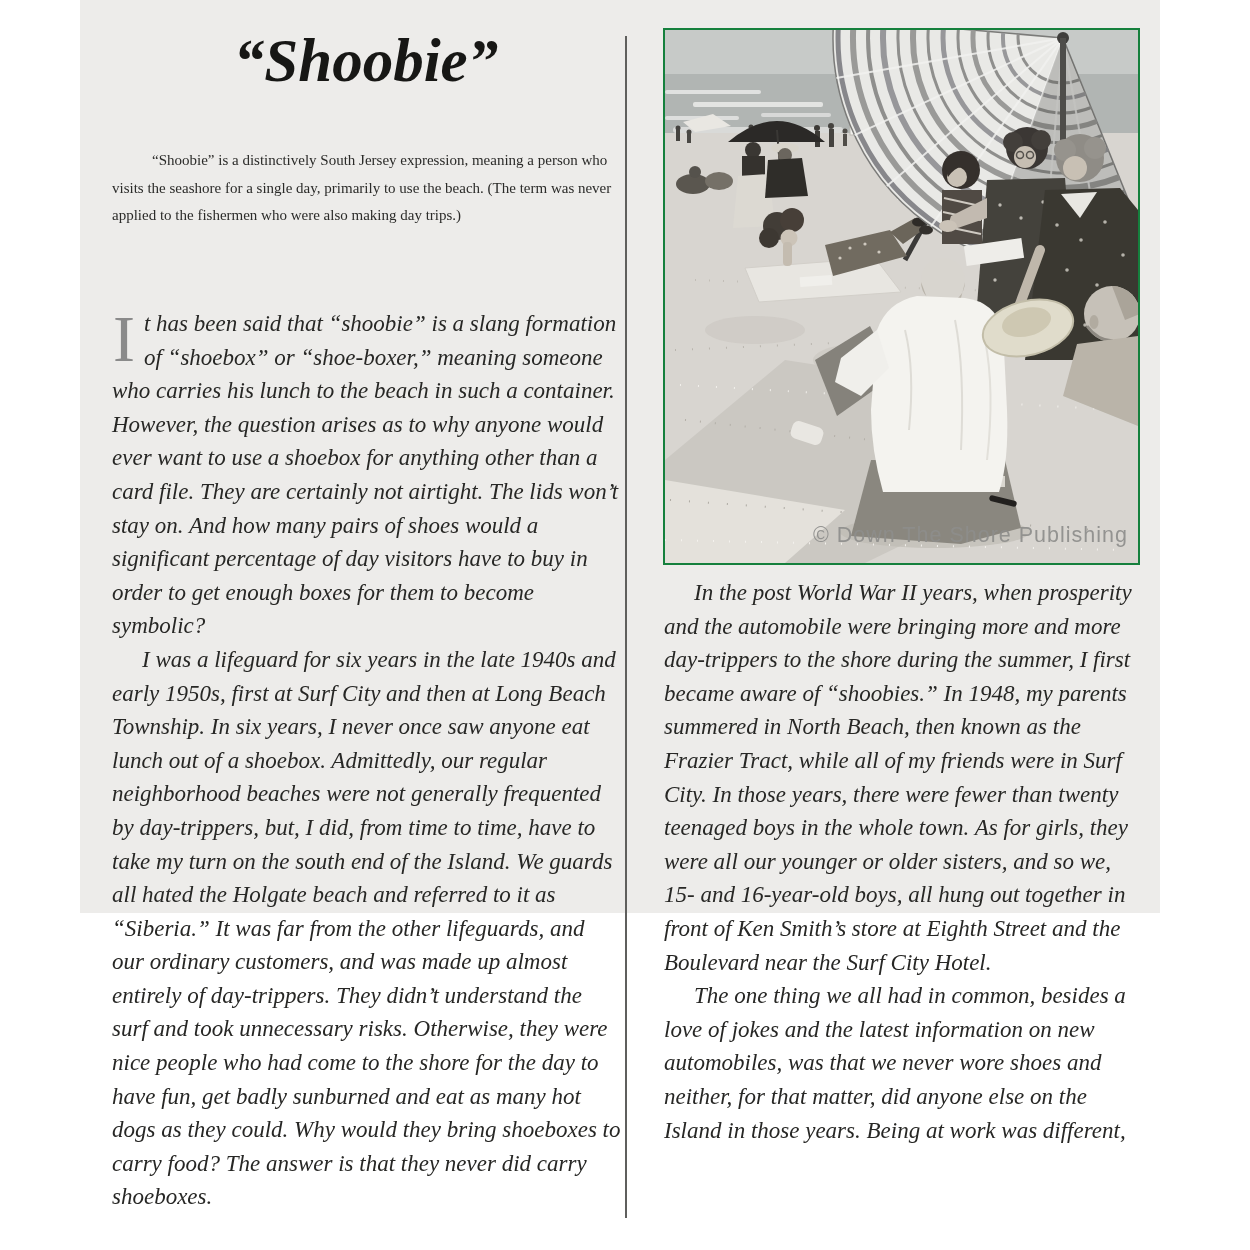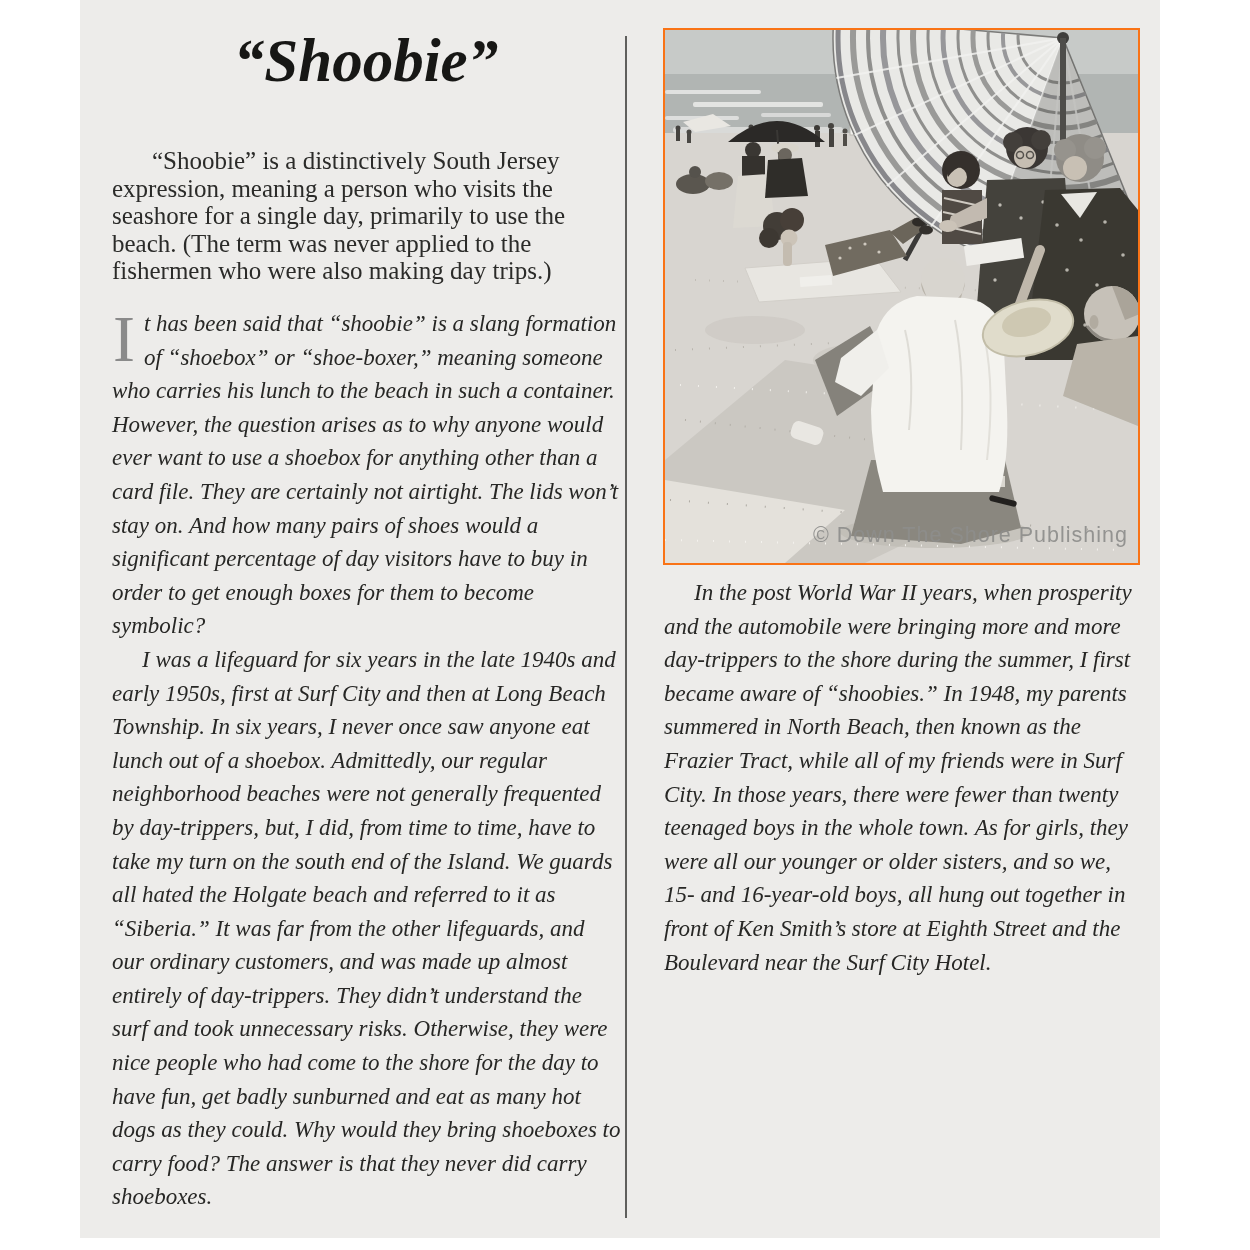--- a/index.html
+++ b/index.html
@@ -1,32 +1,32 @@
 <!DOCTYPE html>
 <html><head>
 <meta charset="utf-8">
 <style>
   html,body{margin:0;padding:0;}
   body{width:1250px;height:1250px;background:#ffffff;font-family:"Liberation Serif",serif;}
   .canvas{position:relative;width:1250px;height:1250px;background:#ffffff;overflow:hidden;}
-  .page{position:absolute;left:80px;top:0;width:1080px;height:1238px;background:#edecea;}
+  .page{position:absolute;left:80px;top:0;width:1080px;height:913px;background:#edecea;}
   .page-title{position:absolute;left:30px;top:26px;width:512px;margin:0;text-align:center;
     font-size:61px;font-weight:bold;font-style:italic;color:#171715;letter-spacing:0;}
   .intro{position:absolute;left:32px;top:147px;width:506px;margin:0;
-    font-size:25px;line-height:27.6px;color:#2b2b29;text-indent:40px;}
+    font-size:15px;line-height:27.6px;color:#2b2b29;text-indent:40px;}
   .bodytext{font-size:23px;font-style:italic;line-height:33.6px;color:#272725;}
   .bodytext p{margin:0;}
   .bodytext p.ind{text-indent:30px;}
   .body-left{position:absolute;left:32px;top:307px;width:509px;}
   .body-right{position:absolute;left:584px;top:576px;width:477px;}
   .dropcap{float:left;font-style:normal;font-weight:400;font-size:66px;line-height:56px;
     color:#8a8a8a;padding:4px 9px 0 1px;}
   .divider{position:absolute;left:545px;top:36px;width:2px;height:1182px;background:#5f5f5d;}
   .photo-frame{position:absolute;left:583px;top:28px;width:473px;height:533px;
-    border:2px solid #f97316;background:#d8d5d0;margin:0;}
+    border:2px solid #15803d;background:#d8d5d0;margin:0;}
   .photo-frame svg{display:block;}
 </style>
 </head>
 <body>
 
 <div class="canvas">
   <div class="page">
 
     <h1 class="page-title">“Shoobie”</h1>
 
@@ -242,16 +242,17 @@
           <ellipse cx="429" cy="292" rx="4.5" ry="7" fill="#b1aba0"></ellipse>
           <path d="M412,314 L473,306 L473,396 L398,366 Z" fill="#bab4a9"></path>
         </g>
 
         <text x="148" y="512" font-size="21.5" letter-spacing="1" fill="#8e8e8c" opacity="0.92" font-family="Liberation Sans, sans-serif">© Down The Shore Publishing</text>
       </svg>
     </figure>
 
     <div class="bodytext body-right">
       <p class="ind">In the post World War II years, when prosperity and the automobile were bringing more and more day-trippers to the shore during the summer, I first became aware of “shoobies.” In 1948, my parents summered in North Beach, then known as the Frazier Tract, while all of my friends were in Surf City. In those years, there were fewer than twenty teenaged boys in the whole town. As for girls, they were all our younger or older sisters, and so we, 15- and 16-year-old boys, all hung out together in front of Ken Smith’s store at Eighth Street and the Boulevard near the Surf City Hotel.</p>
+      <p class="ind">The one thing we all had in common, besides a love of jokes and the latest information on new automobiles, was that we never wore shoes and neither, for that matter, did anyone else on the Island in those years. Being at work was different,</p>
     </div>
 
   </div>
 </div>
 
 </body></html>

